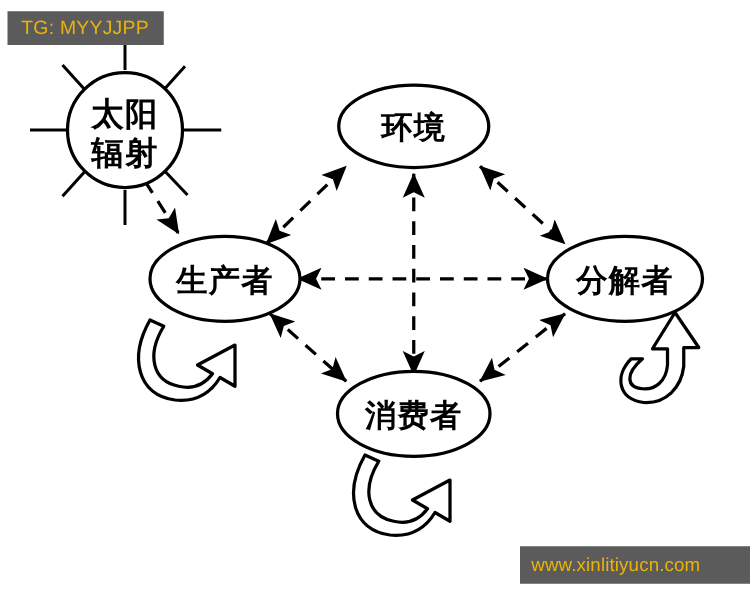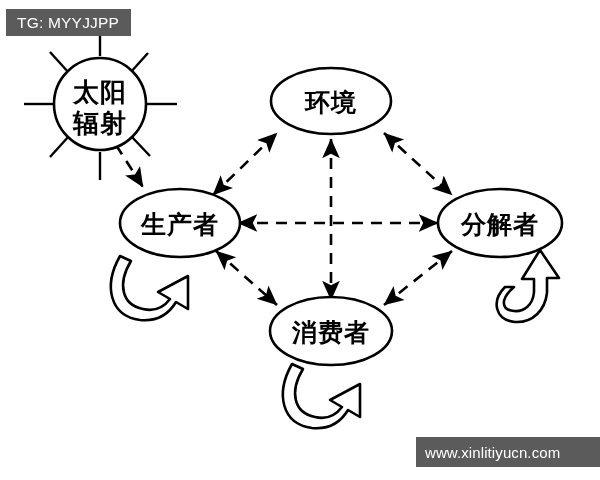--- a/index.html
+++ b/index.html
@@ -64,21 +64,21 @@
     fill: #ffffff;
     stroke: #000000;
     stroke-width: 2.6;
     stroke-linejoin: round;
   }
 
   
   .badge {
     position: absolute;
     background: #5b5b5b;
-    color: #ffffff;
+    color: #eab308;
     font-family: "Liberation Sans", "DejaVu Sans", sans-serif;
     display: flex;
     align-items: center;
     box-sizing: border-box;
   }
 
   #tag-badge {
     left: 6px;
     top: 9px;
     height: 27px;

